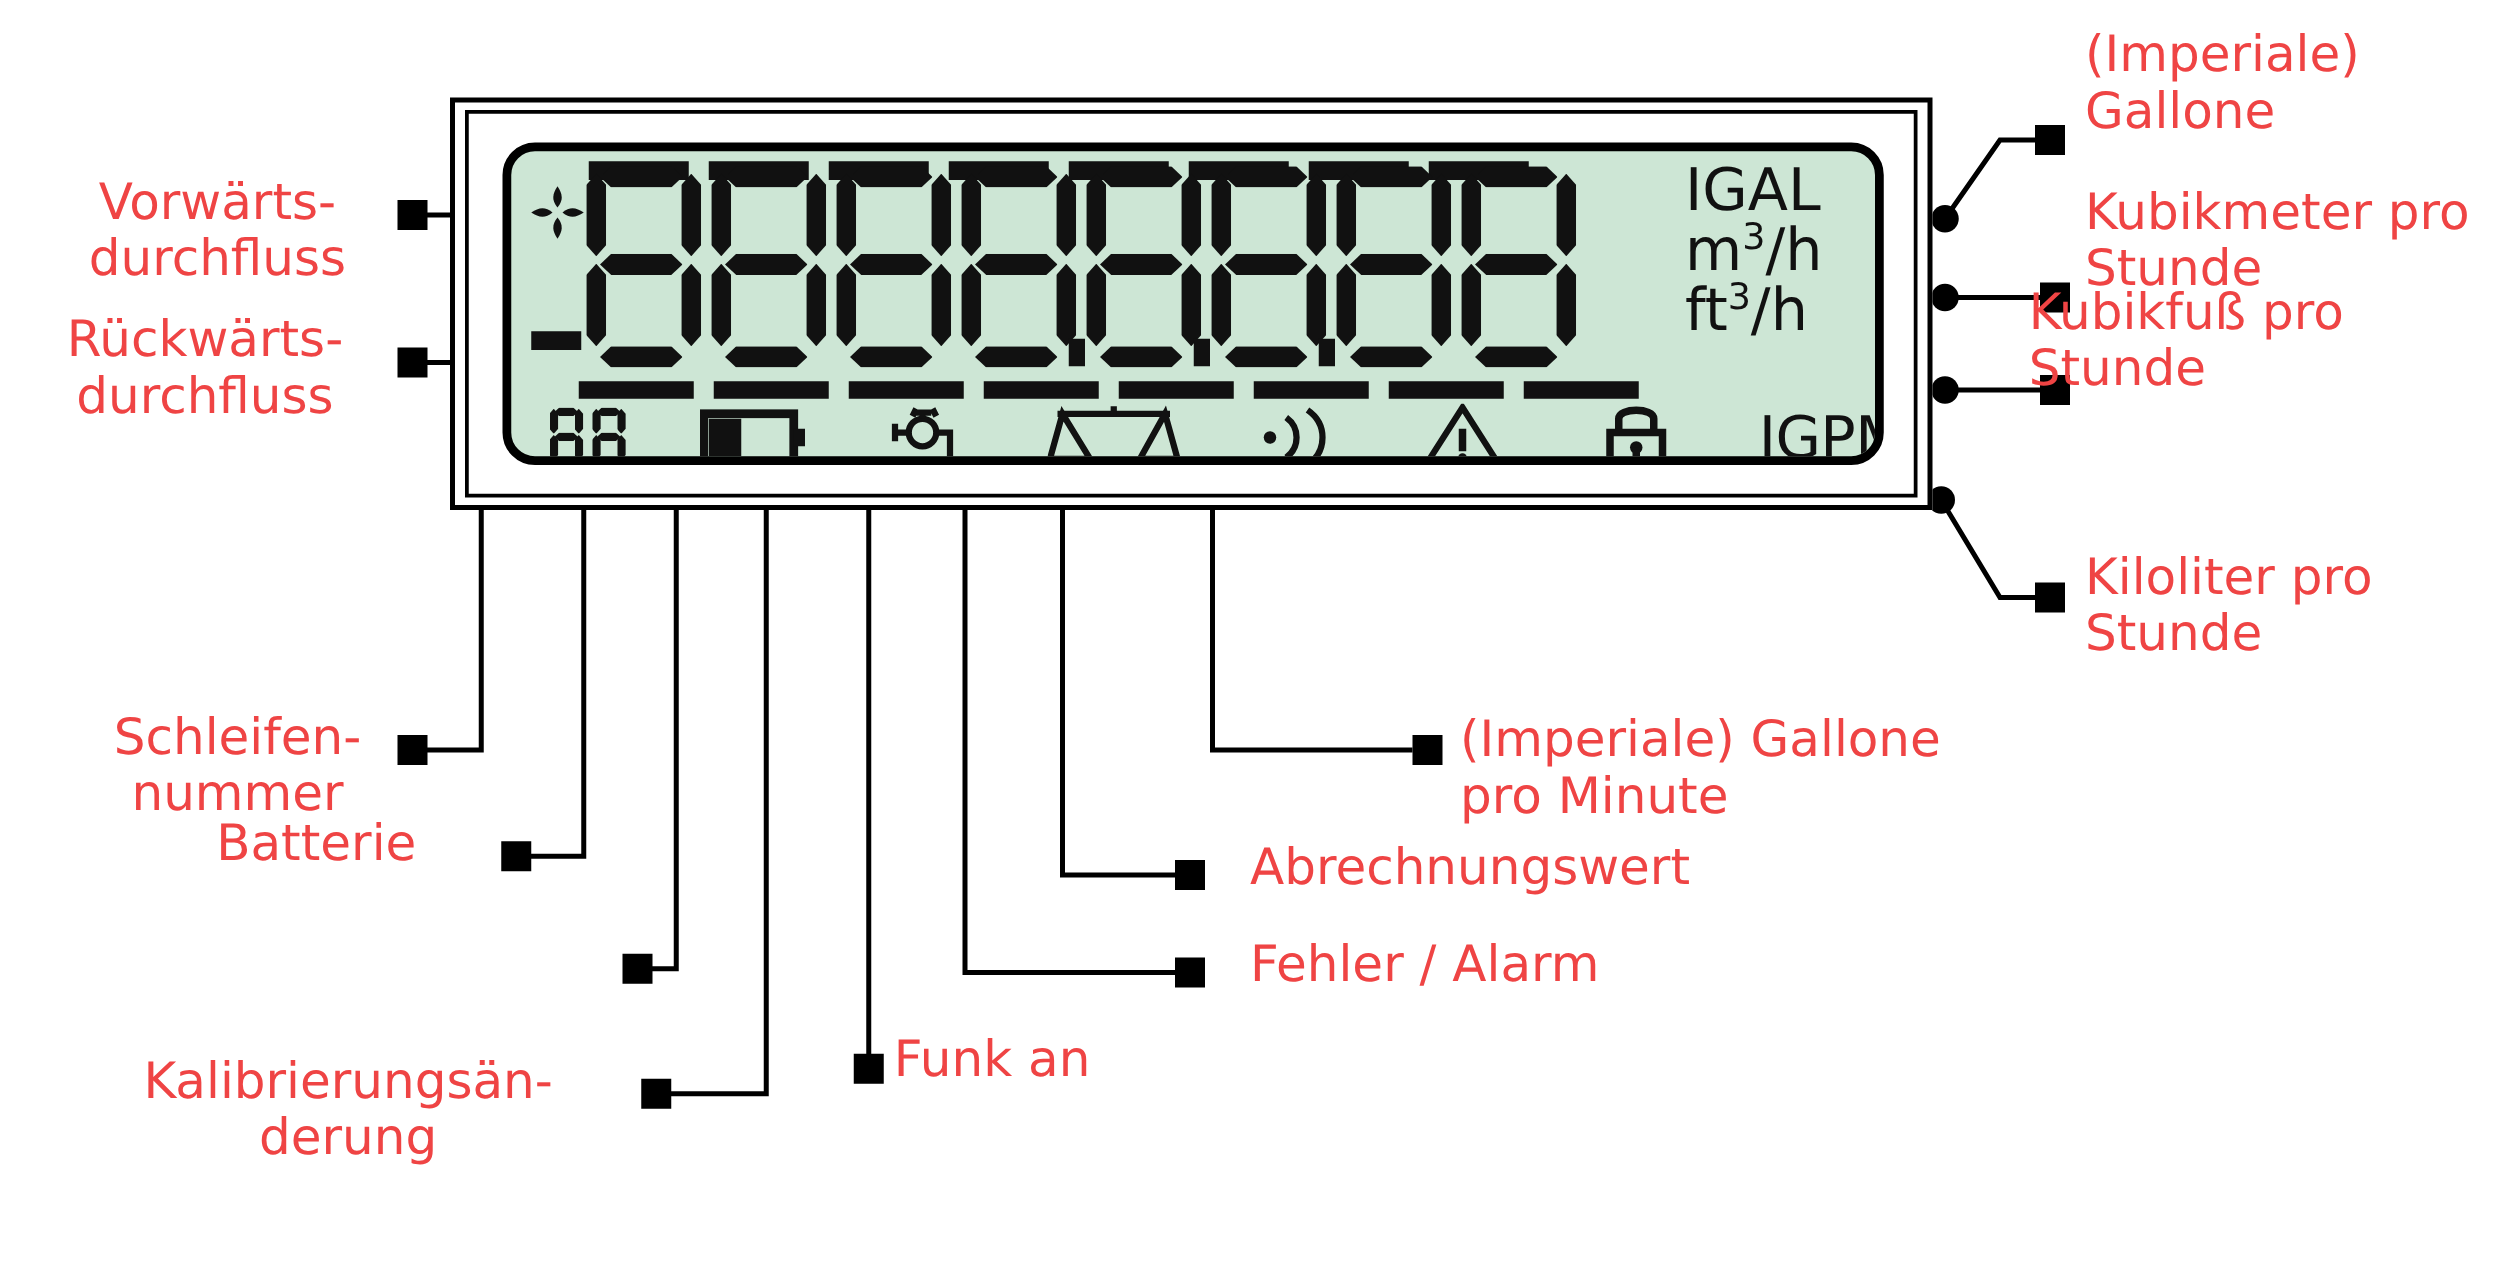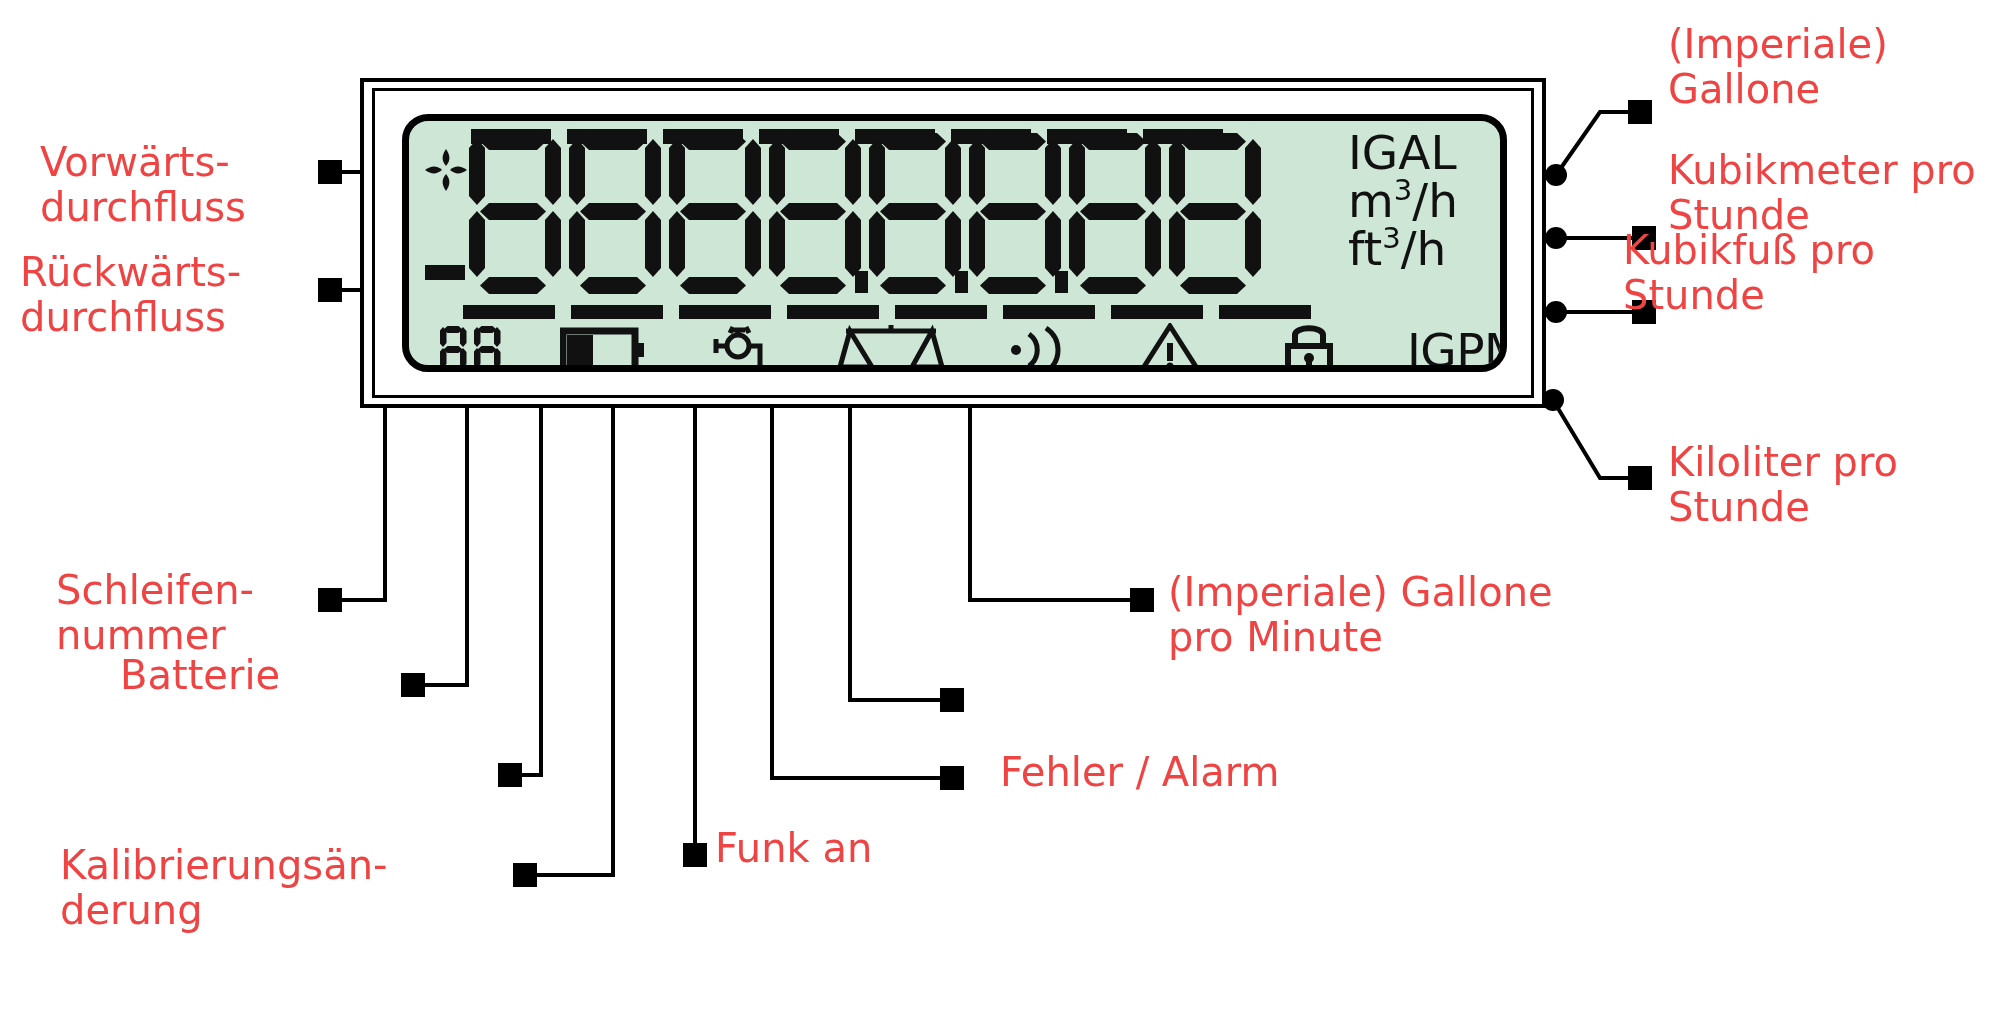--- a/index.html
+++ b/index.html
@@ -211,21 +211,21 @@
   
   .label {
     position: absolute;
     font-size: 40px;
     color: #ef4444;
     line-height: 1.12;
     white-space: pre-line;
     font-weight: 400;
   }
   .label.right  { text-align: left; }
-  .label.left   { text-align: left; }
+  .label.left   { text-align: center; }
 </style>
 </head>
 <body>
 
 <div id="stage">
 
   <svg id="leaders" viewBox="0 0 2000 1030" width="2000" height="1030">
     <g stroke="#000" stroke-width="4" fill="none">
 
       <line x1="330" y1="172" x2="402" y2="172"></line>
@@ -541,18 +541,19 @@
 
   <div class="label right" style="left:1623px; top:228px; width:330px;">Kubikfuß pro
 Stunde</div>
 
   <div class="label right" style="left:1668px; top:440px; width:330px;">Kiloliter pro
 Stunde</div>
 
   <div class="label right" style="left:1168px; top:570px; width:470px;">(Imperiale) Gallone
 pro Minute</div>
 
+  <div class="label right" style="left:1000px; top:672px; width:470px;">Abrechnungswert</div>
 
   <div class="label right" style="left:1000px; top:750px; width:470px;">Fehler / Alarm</div>
 
   <div class="label right" style="left:715px; top:826px; width:330px;">Funk an</div>
 
 </div>
 
 </body></html>

